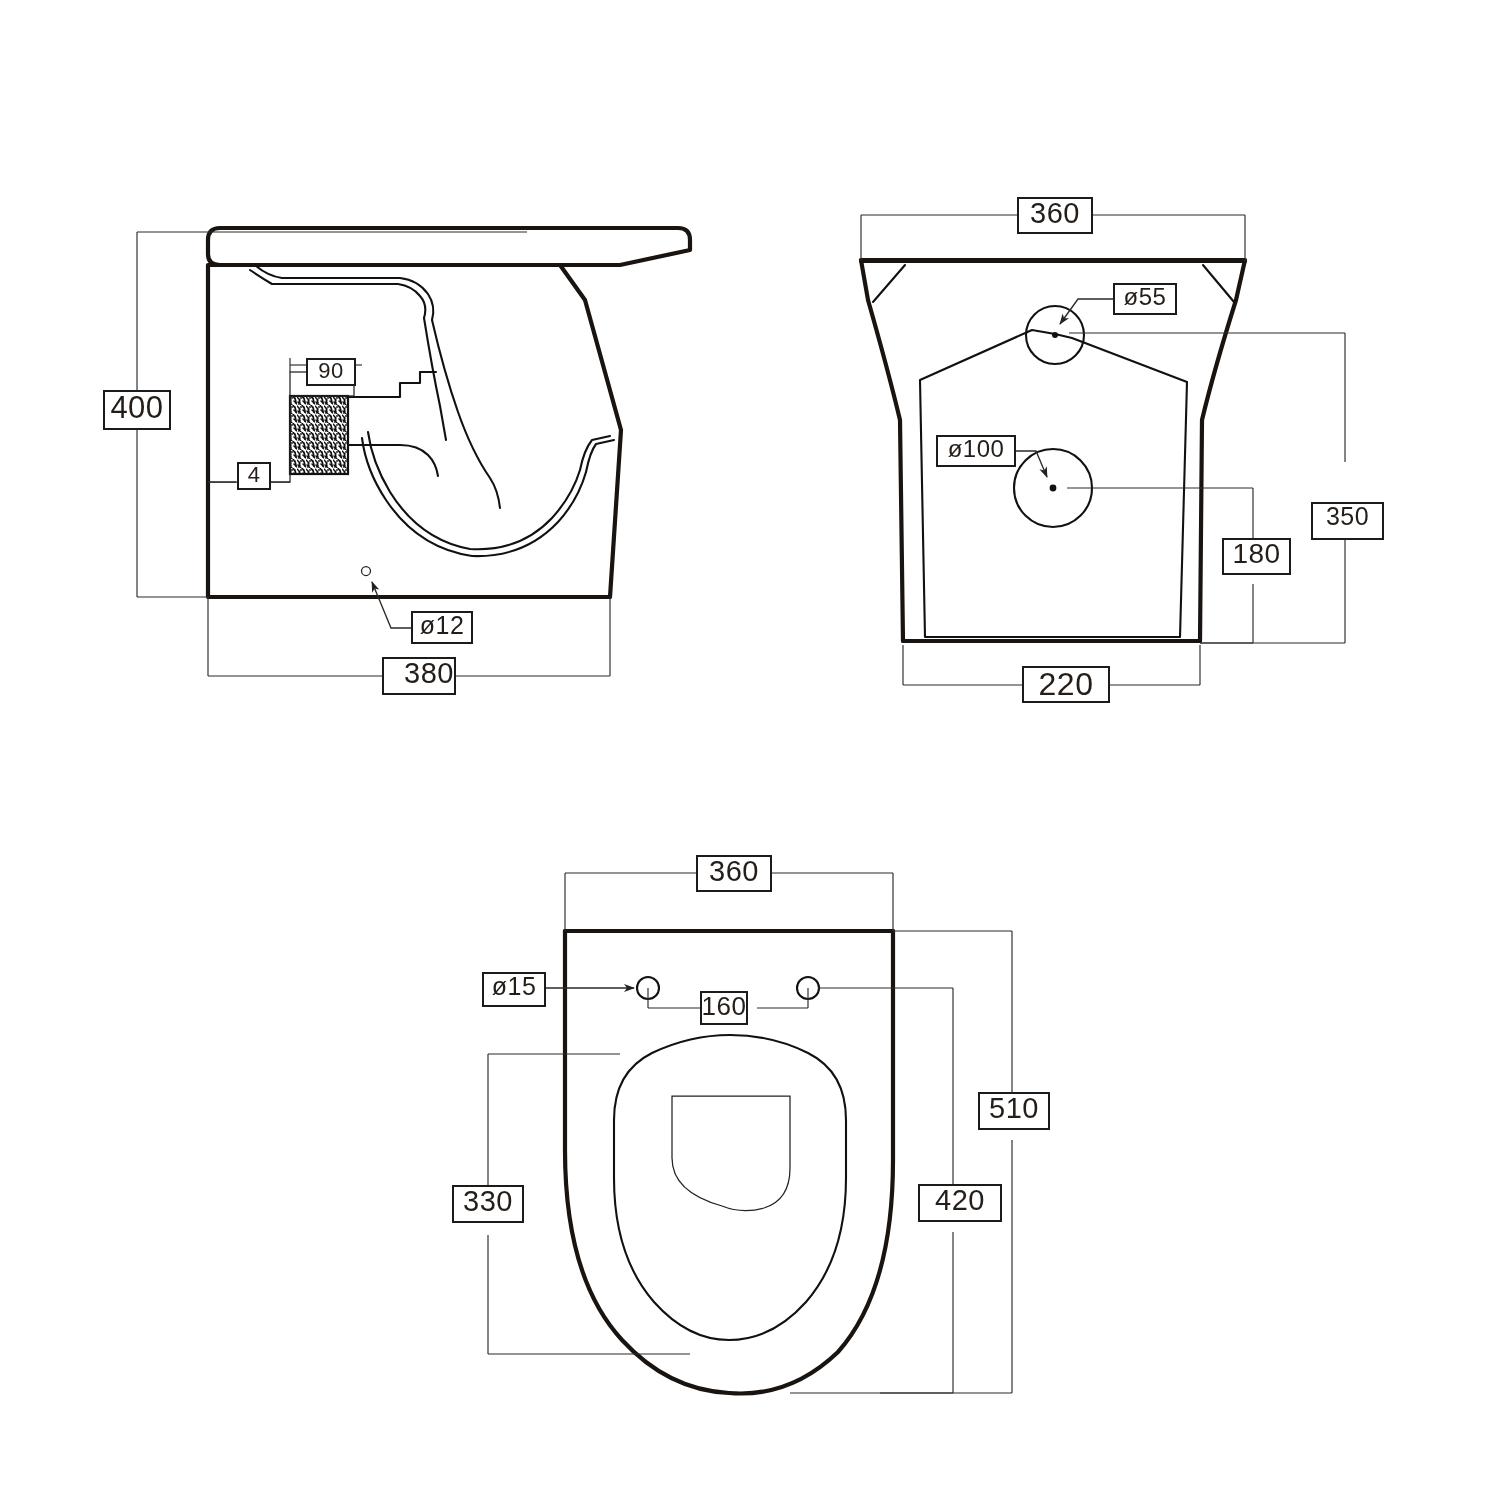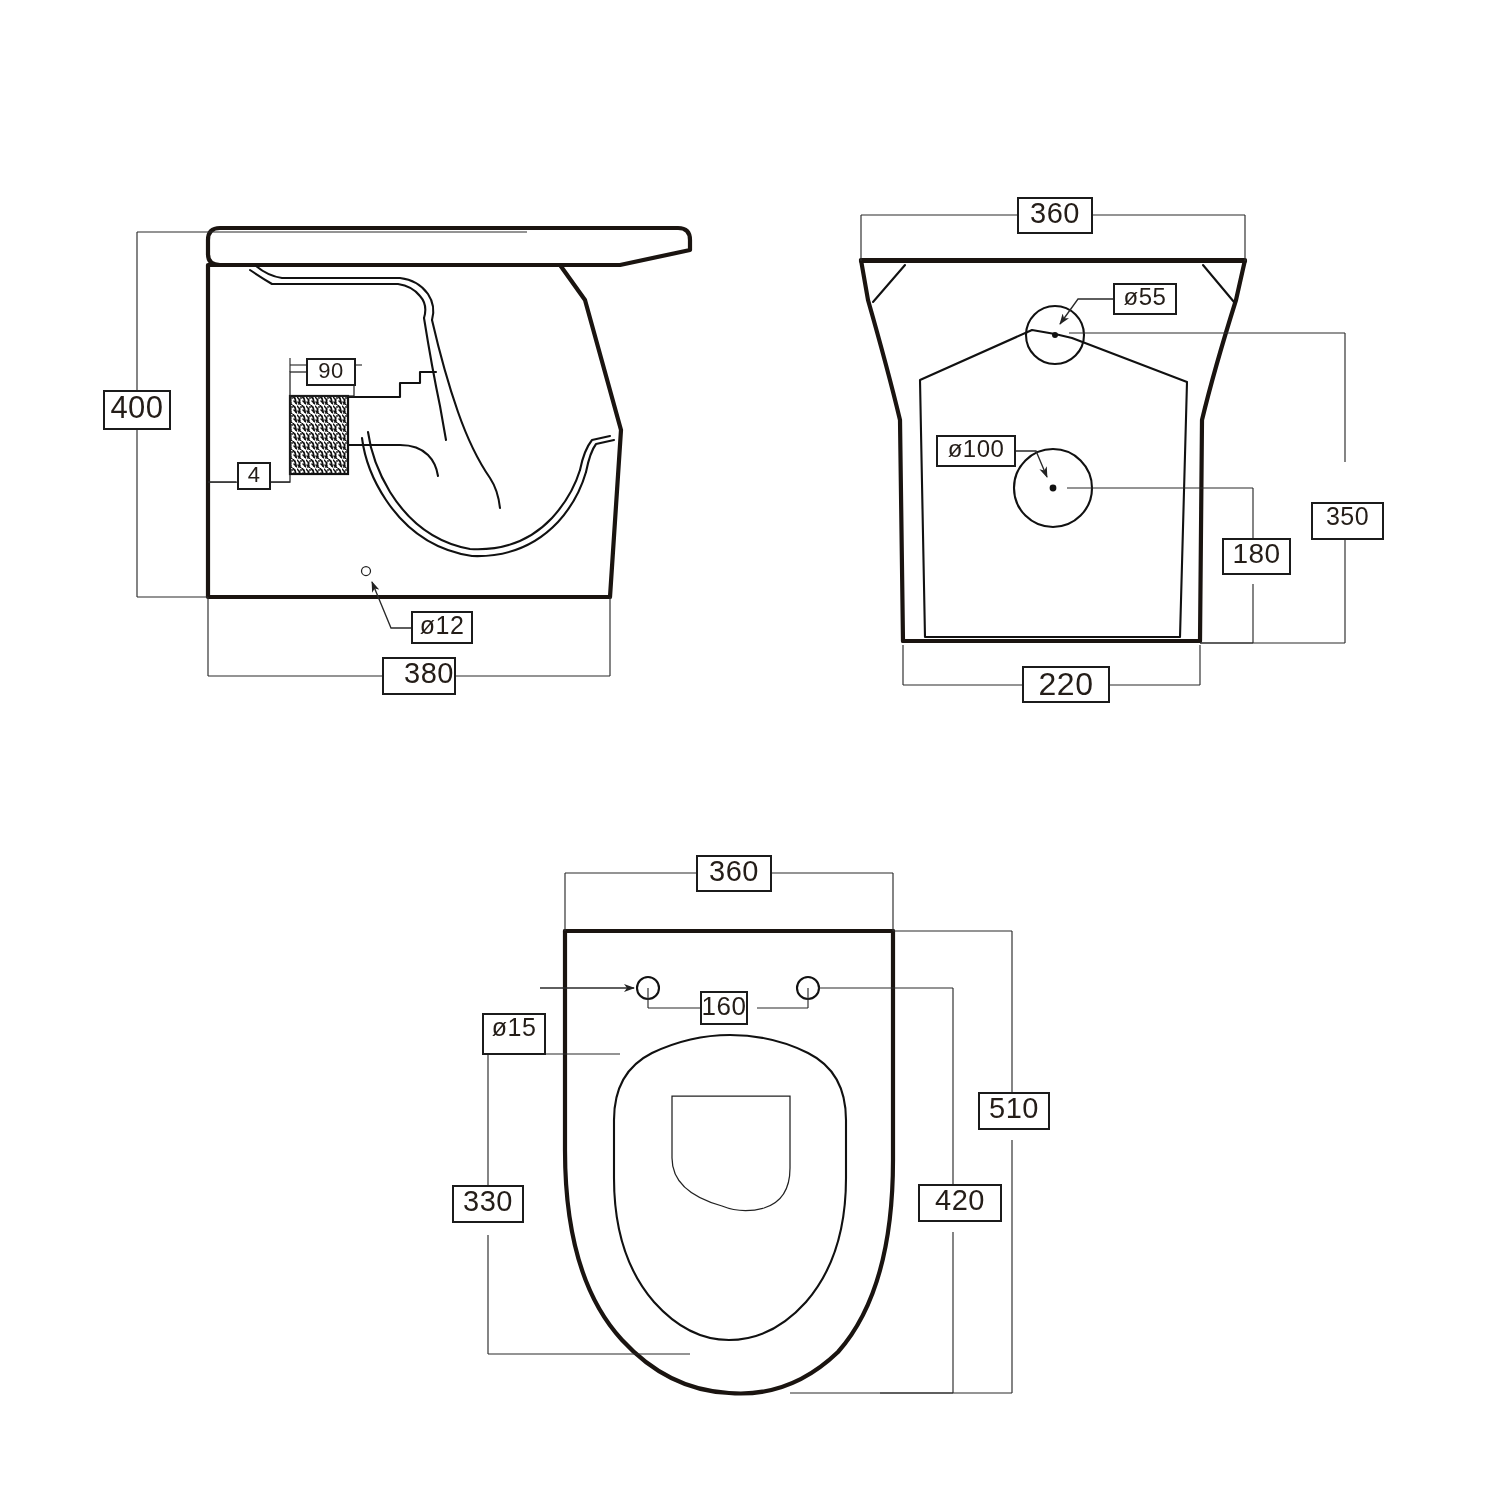--- a/index.html
+++ b/index.html
@@ -244,21 +244,21 @@
   </div>
 
   <div class="dimbox" style="left:1022px;top:666px;width:88px;height:37px;font-size:32px;">
     <span>220</span>
   </div>
 
   <div class="dimbox" style="left:696px;top:855px;width:76px;height:37px;font-size:29px;">
     <span>360</span>
   </div>
 
-  <div class="dimbox" style="left:482px;top:1013px;width:64px;height:42px;font-size:25px;">
+  <div class="dimbox" style="left:482px;top:972px;width:64px;height:35px;font-size:25px;">
     <span>ø15</span>
   </div>
 
   <div class="dimbox" style="left:700px;top:991px;width:48px;height:34px;font-size:26px;">
     <span>160</span>
   </div>
 
   <div class="dimbox" style="left:452px;top:1185px;width:72px;height:38px;font-size:29px;">
     <span>330</span>
   </div>

